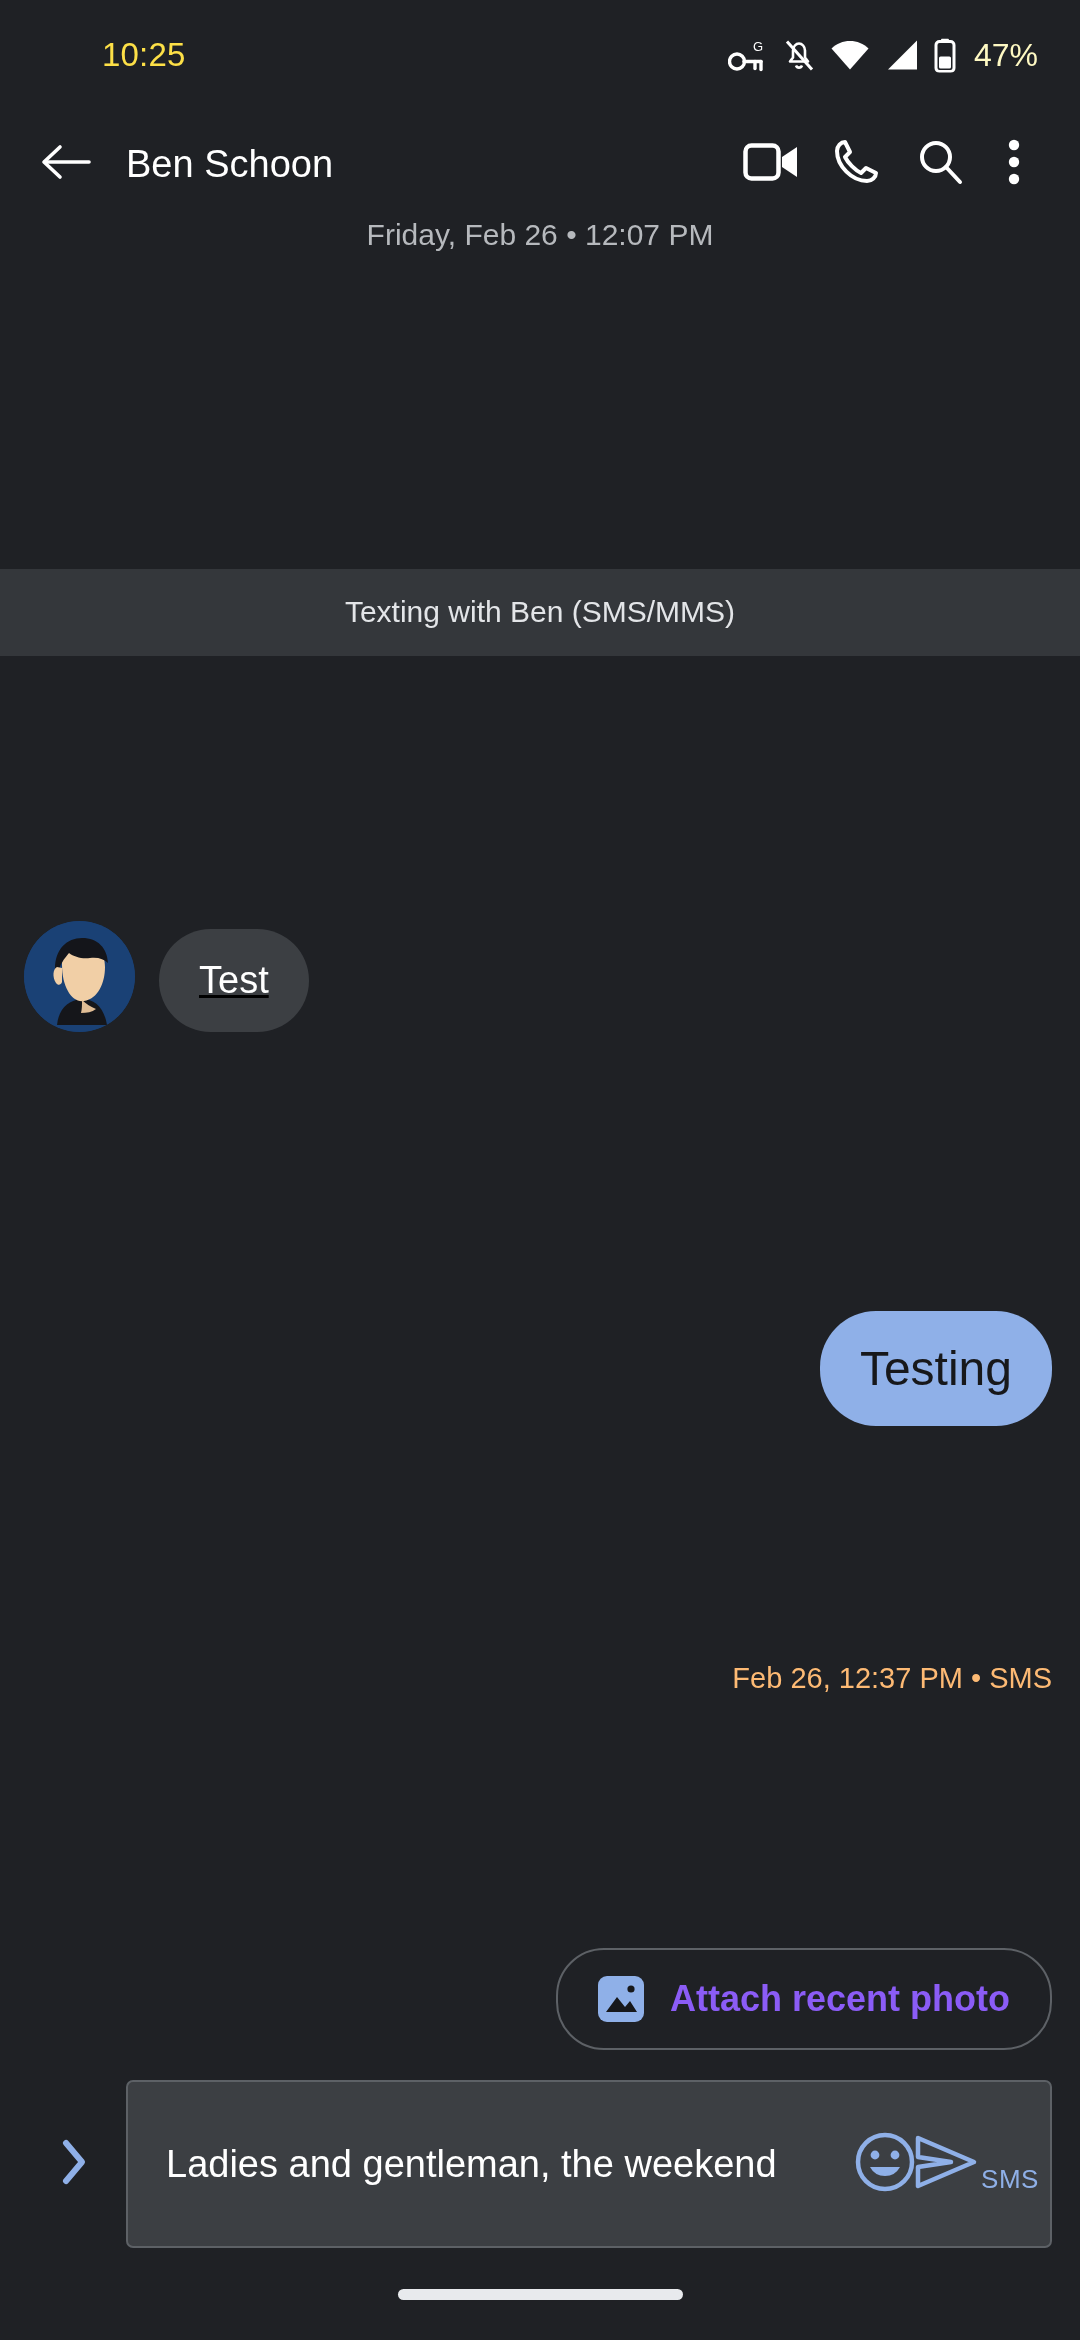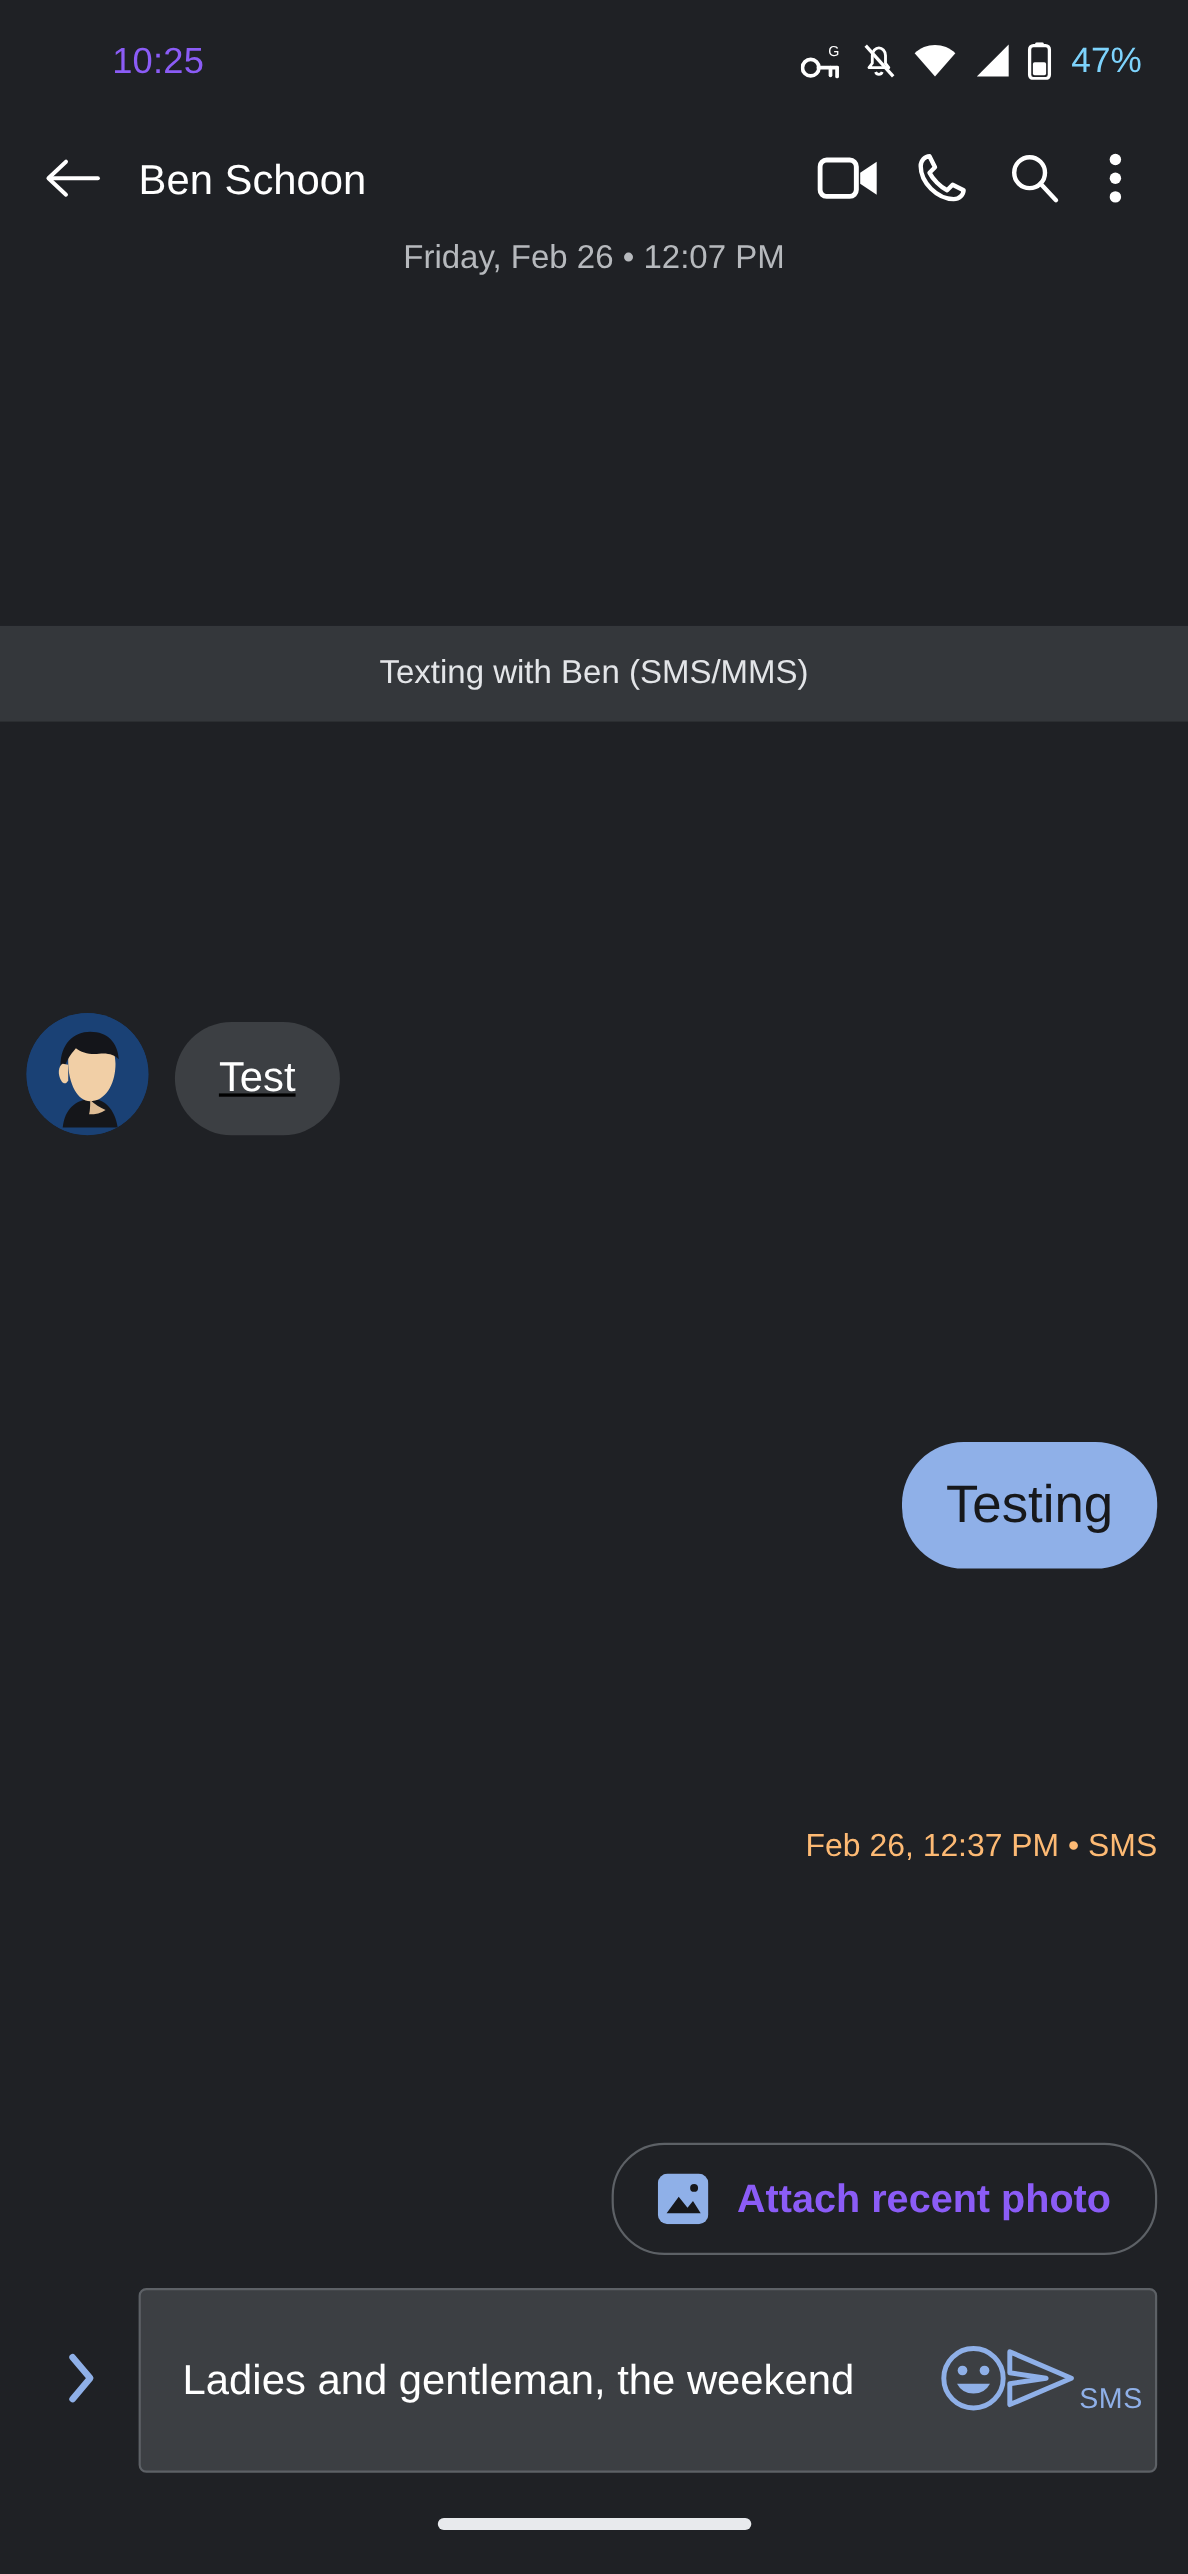--- a/index.html
+++ b/index.html
@@ -20,29 +20,29 @@
   .status-bar {
     height:110px;
     flex:0 0 110px;
     display:flex; align-items:center;
     padding:0 42px 0 0;
     position:relative;
   }
   .status-time {
     position:absolute; left:102px; top:50%;
     transform:translateY(-50%);
-    color:#8b5cf6; font-size:33px; letter-spacing:.2px;
+    color:#fde047; font-size:33px; letter-spacing:.2px;
   }
   .status-icons {
     position:absolute; right:42px; top:50%;
     transform:translateY(-50%);
     display:flex; align-items:center; gap:14px;
   }
   .status-icons svg { display:block; }
-  .battery-pct { color:#7dd3fc; font-size:32px; margin-left:4px; }
+  .battery-pct { color:#fef9c3; font-size:32px; margin-left:4px; }
 
   
   .app-bar {
     height:108px; flex:0 0 108px;
     display:flex; align-items:center;
     padding:0 34px 0 28px;
     gap:0;
   }
   .appbar-back {
     width:76px; height:76px;

